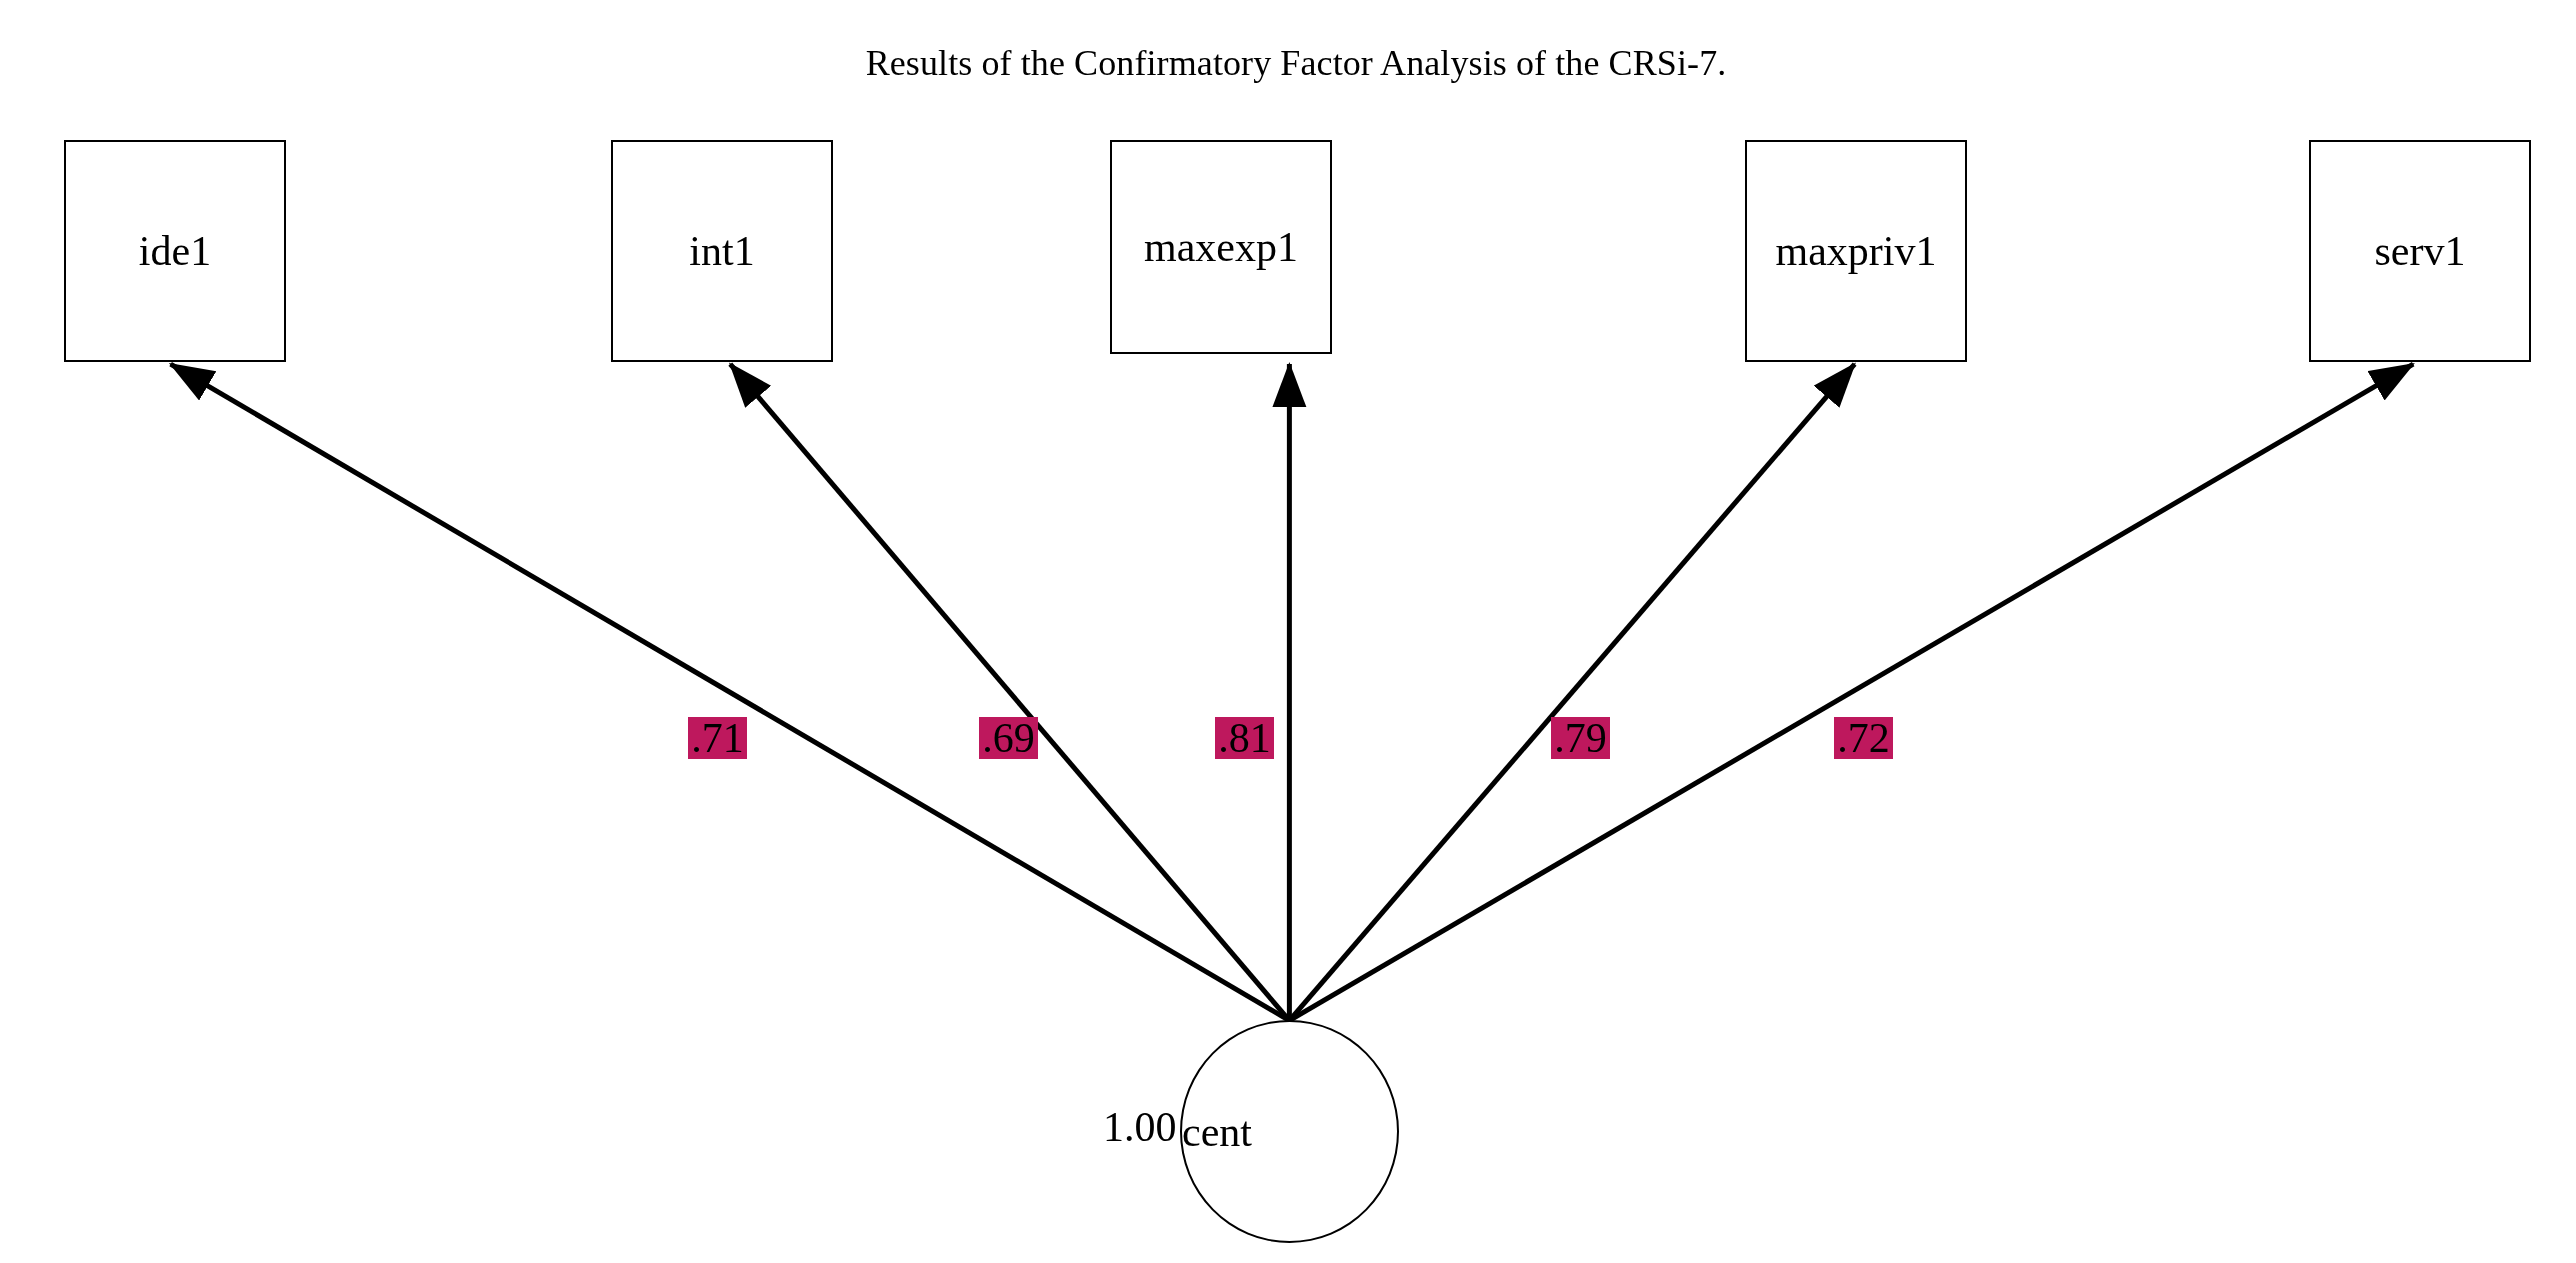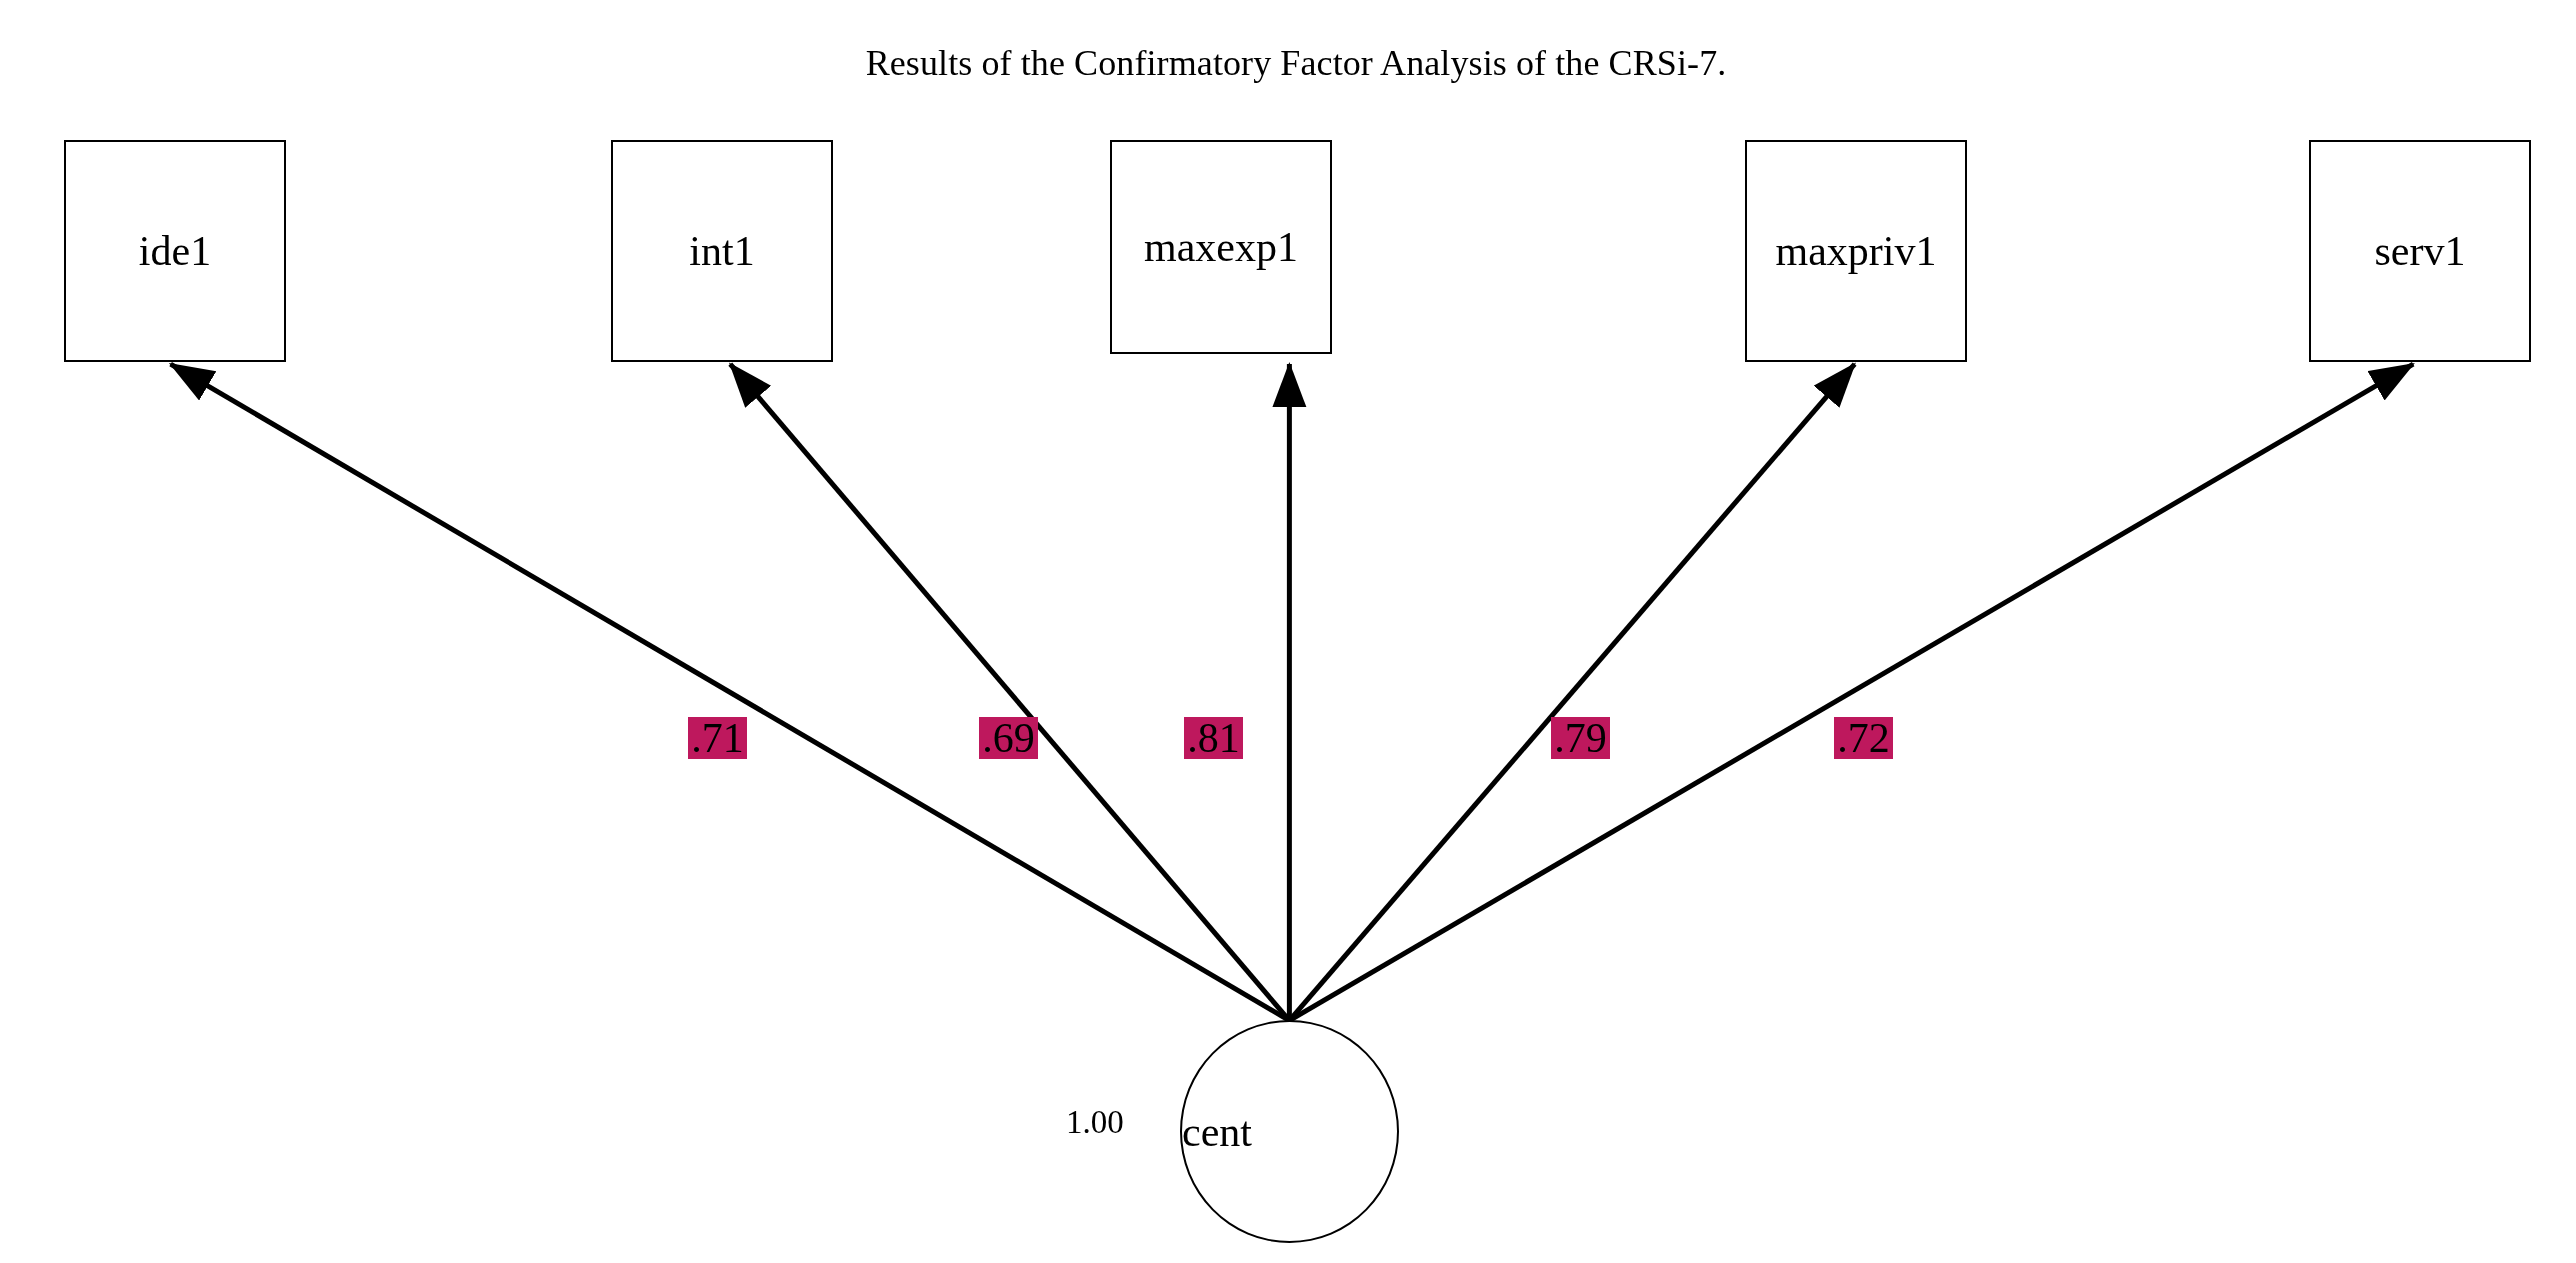--- a/index.html
+++ b/index.html
@@ -73,23 +73,24 @@
     position: absolute;
     font-size: 42px;
     line-height: 1;
     white-space: nowrap;
     background: #be185d;
     padding: 0 3.3px;
     margin-top: 45px;
   }
   .variance-label {
     position: absolute;
-    font-size: 33px;
+    font-size: 42px;
     line-height: 1;
     white-space: nowrap;
+    margin-left: 37px;
   }
 </style>
 </head>
 <body>
 
 <div id="diagram-root">
 
   <div class="figure-title">Results of the Confirmatory Factor Analysis of the CRSi-7.</div>
 
   <svg id="diagram-svg" viewBox="0 0 4635 2274" preserveAspectRatio="none">
@@ -131,21 +132,21 @@
   </div>
 
   <div class="latent-node" style="left:1180px; top:1020px; width:219px; height:223px;">
     <span class="latent-label">cent</span>
   </div>
 
   <div class="edge-label" style="left:688px; top:672px;">.71</div>
 
   <div class="edge-label" style="left:979px; top:672px;">.69</div>
 
-  <div class="edge-label" style="left:1184px; top:672px;">.81</div>
+  <div class="edge-label" style="left:1215px; top:672px;">.81</div>
 
   <div class="edge-label" style="left:1551px; top:672px;">.79</div>
 
   <div class="edge-label" style="left:1834px; top:672px;">.72</div>
 
   <div class="variance-label" style="left:1066px; top:1106px;">1.00</div>
 
 </div>
 
 

